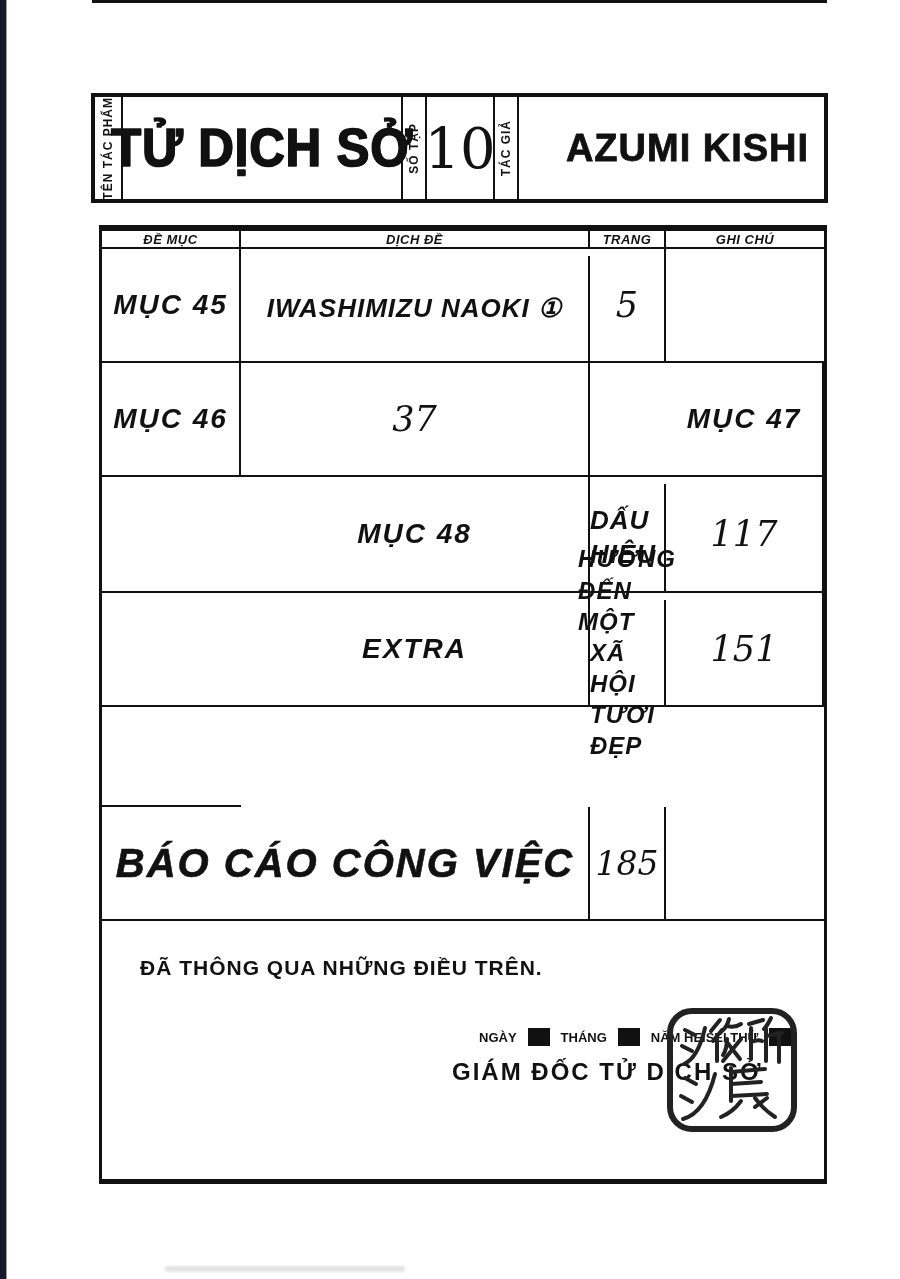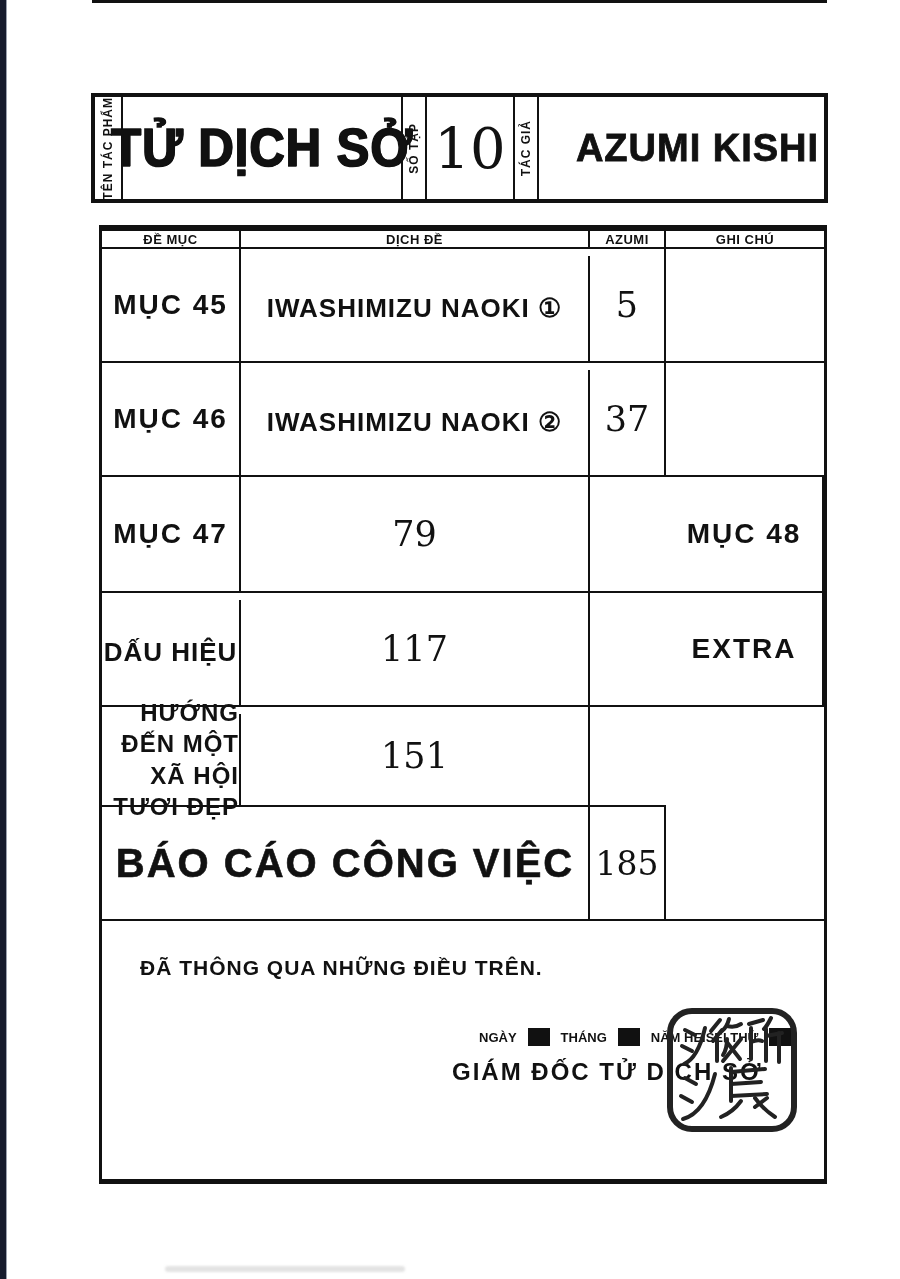--- a/index.html
+++ b/index.html
@@ -15,32 +15,32 @@
     box-sizing:border-box;display:flex;background:#fff;}
   .hcell{display:flex;align-items:center;justify-content:center;box-sizing:border-box;}
   .hdiv{border-right:2px solid #111;}
   .vlabel{writing-mode:vertical-rl;transform:rotate(180deg);font-size:12px;font-weight:bold;
     letter-spacing:1px;white-space:nowrap;}
   .cell-vlabel1{width:28px;}
   .cell-worktitle{width:280px;}
   .work-title{font-size:49px;font-weight:bold;letter-spacing:1px;-webkit-text-stroke:1.5px #111;
     transform:scaleY(1.08);white-space:nowrap;text-shadow:1px 0 #111;}
   .cell-vlabel2{width:24px;}
-  .cell-volume{width:88px;}
+  .cell-volume{width:68px;}
   .volume-number{font-family:"DejaVu Serif","Liberation Serif",serif;font-size:56px;}
   .cell-vlabel3{width:24px;}
   .cell-author{flex:1;}
   .author-name{font-size:38px;font-weight:bold;letter-spacing:1px;-webkit-text-stroke:0.8px #111;white-space:nowrap;margin-left:32px;}
 
   
   .toc-table{position:absolute;left:99px;top:225px;width:728px;height:959px;background:#fff;
     border:3px solid #111;border-top-width:6px;border-bottom-width:5px;box-sizing:border-box;
     display:grid;grid-template-columns:139px 349px 76px 1fr;
     grid-template-rows:18px 114px 114px 116px 114px 100px 114px 1fr;}
-  .cell{box-sizing:border-box;display:flex;align-items:center;justify-content:center;text-align:right;}
+  .cell{box-sizing:border-box;display:flex;align-items:center;justify-content:center;text-align:left;font-style:italic;}
   .br{border-right:2px solid #111;}
   .bb{border-bottom:2px solid #111;}
   .th{font-size:13px;font-weight:bold;letter-spacing:0.5px;}
   .item-cell{font-size:28px;font-weight:bold;letter-spacing:2px;transform-origin:center;}
   .title-cell{font-size:26px;font-weight:bold;letter-spacing:1px;line-height:1.3;margin-top:7px;}
   .page-cell{font-family:"DejaVu Serif","Liberation Serif",serif;font-size:35px;}
   .report-cell{grid-column:1 / 3;font-size:40px;font-weight:bold;letter-spacing:2px;-webkit-text-stroke:0.6px #111;}
 
   
   .footer-cell{grid-column:1 / -1;position:relative;}
@@ -79,35 +79,33 @@
     </div>
     <div class="hcell cell-author">
       <span class="author-name">AZUMI KISHI</span>
     </div>
   </div>
 
   <div class="toc-table">
 
     <div class="cell th br bb">ĐỀ MỤC</div>
     <div class="cell th br bb">DỊCH ĐỀ</div>
-    <div class="cell th br bb">AZUMI</div>
+    <div class="cell th br bb">TRANG</div>
     <div class="cell th bb">GHI CHÚ</div>
 
     <div class="cell item-cell br bb">MỤC 45</div>
     <div class="cell title-cell br bb">IWASHIMIZU NAOKI ①</div>
     <div class="cell page-cell br bb">5</div>
     <div class="cell bb"></div>
 
     <div class="cell item-cell br bb">MỤC 46</div>
-    <div class="cell title-cell br bb">IWASHIMIZU NAOKI ②</div>
     <div class="cell page-cell br bb">37</div>
     <div class="cell bb"></div>
 
     <div class="cell item-cell br bb">MỤC 47</div>
-    <div class="cell page-cell br bb">79</div>
     <div class="cell bb"></div>
 
     <div class="cell item-cell br bb">MỤC 48</div>
     <div class="cell title-cell br bb">DẤU HIỆU</div>
     <div class="cell page-cell br bb">117</div>
     <div class="cell bb"></div>
 
     <div class="cell item-cell br bb">EXTRA</div>
     <div class="cell title-cell br bb" style="font-size:24px;flex-direction:column;">
       <span>HƯỚNG ĐẾN MỘT</span>

